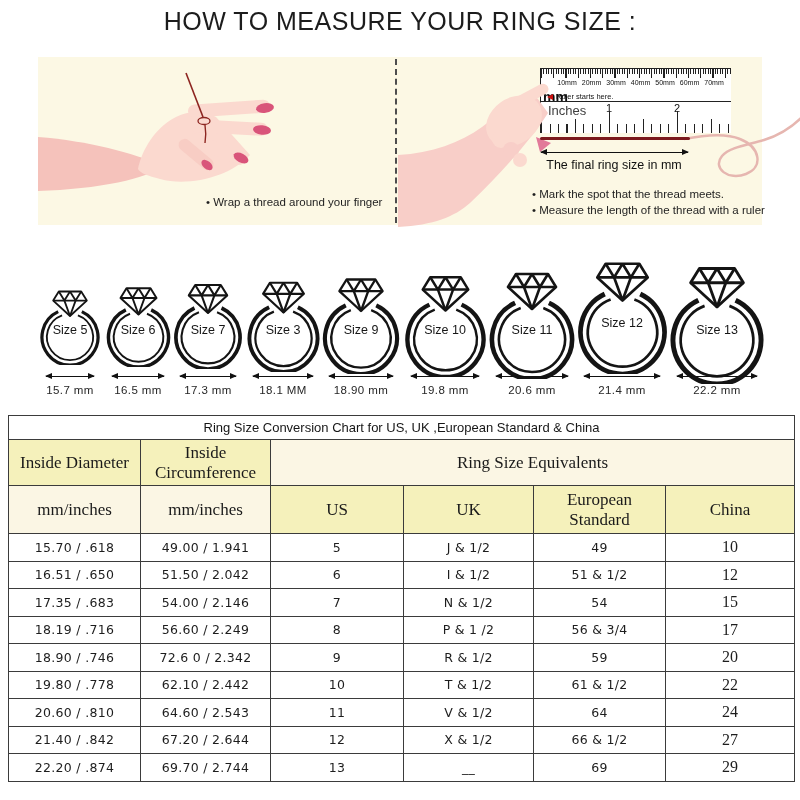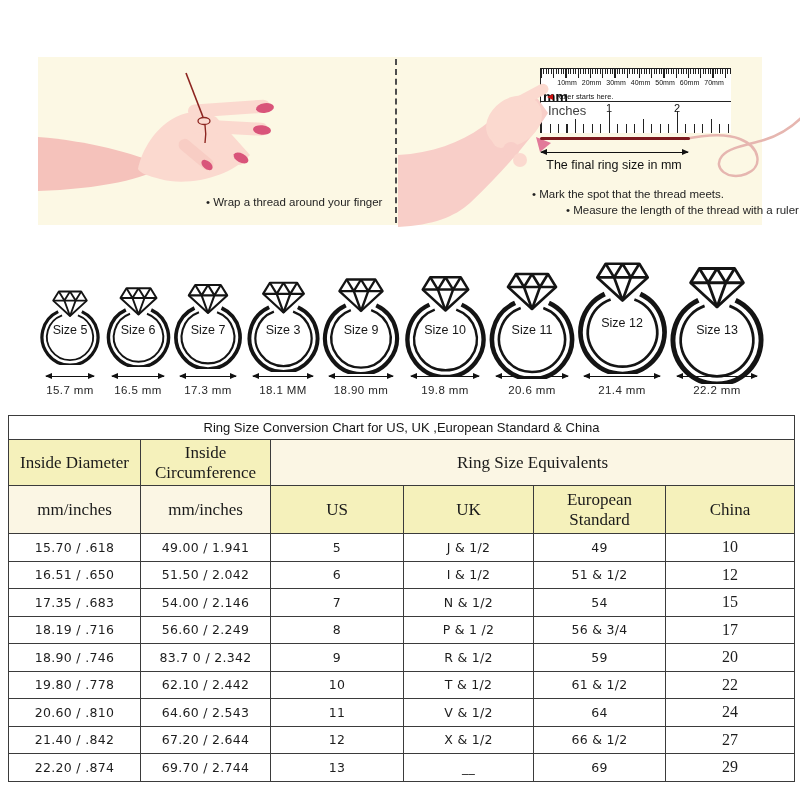--- a/index.html
+++ b/index.html
@@ -13,21 +13,21 @@
   
   .panels{position:absolute;left:38px;top:57px;width:724px;height:168px;background:#fcf8e4;}
   .panel{position:absolute;top:0;height:168px;}
   .panel-left{left:0;width:358px;}
   .panel-right{left:360px;width:364px;}
   .divider{position:absolute;left:357px;top:2px;height:164px;border-left:2px dashed #4d4d4d;}
   .panel svg{position:absolute;left:0;top:0;overflow:visible;}
   .bullet{position:absolute;font-size:11.5px;color:#1e1e1e;white-space:nowrap;}
   .bullet-left{left:168px;top:139px;}
   .bullet-r1{left:134px;top:131px;}
-  .bullet-r2{left:134px;top:147px;margin-left:34px;}
+  .bullet-r2{left:134px;top:147px;}
 
   
   .ruler{position:absolute;left:142px;top:11px;width:190px;height:64px;background:#fff;
     border-top:1.5px solid #222;border-left:1.5px solid #222;overflow:visible;}
   .mm-ticks{position:absolute;top:0;left:0;width:100%;height:9px;
     background-image:
       repeating-linear-gradient(90deg,#222 0 1.2px,transparent 1.2px 12.25px),
       repeating-linear-gradient(90deg,#222 0 1px,transparent 1px 2.45px);
     background-size:100% 9px,100% 5px;
     background-position:top left,top left;background-repeat:no-repeat,no-repeat;}
@@ -79,20 +79,21 @@
   .bg-cream{background:#fbf6e4;}
   .data-row td{height:26.5px;font-family:"DejaVu Sans",sans-serif;font-size:12.5px;
     letter-spacing:.3px;color:#1d1d1d;background:#fff;}
   .data-row td.c-china{font-family:"Liberation Serif",serif;font-size:16px;letter-spacing:0;}
 </style>
 </head>
 <body>
 
 <div class="page">
 
+  <div class="page-title">HOW TO MEASURE YOUR RING SIZE :</div>
 
   <div class="panels">
 
     <div class="panel panel-left">
       <svg viewBox="0 0 358 168" width="358" height="168">
         <path d="M0 80 C 52 84 94 96 124 108 C 112 122 60 132 0 134 Z" fill="#f5c2bb"></path>
         <path d="M100 112 C 104 92 118 70 138 60 C 152 53 166 54 178 60 L 212 98 C 192 120 150 130 122 122 C 110 119 102 116 100 112 Z" fill="#fbd9cf"></path>
         <rect x="150" y="48" width="82" height="13" rx="6.5" fill="#fbd9cf" transform="rotate(-4 150 54)"></rect>
         <ellipse cx="227" cy="51" rx="9" ry="4.8" fill="#d9547a" transform="rotate(-8 227 51)"></ellipse>
         <rect x="152" y="62" width="78" height="13" rx="6.5" fill="#fbd9cf" transform="rotate(3 152 68)"></rect>
@@ -296,21 +297,21 @@
       <tr class="data-row">
         <td>18.19 / .716</td>
         <td>56.60 / 2.249</td>
         <td>8</td>
         <td>P &amp; 1 /2</td>
         <td>56 &amp; 3/4</td>
         <td class="c-china">17</td>
       </tr>
       <tr class="data-row">
         <td>18.90 / .746</td>
-        <td>83.7 0 / 2.342</td>
+        <td>72.6 0 / 2.342</td>
         <td>9</td>
         <td>R &amp; 1/2</td>
         <td>59</td>
         <td class="c-china">20</td>
       </tr>
       <tr class="data-row">
         <td>19.80 / .778</td>
         <td>62.10 / 2.442</td>
         <td>10</td>
         <td>T &amp; 1/2</td>

